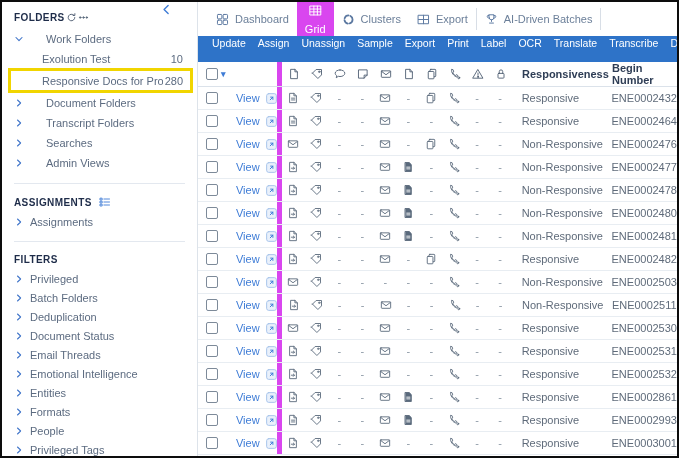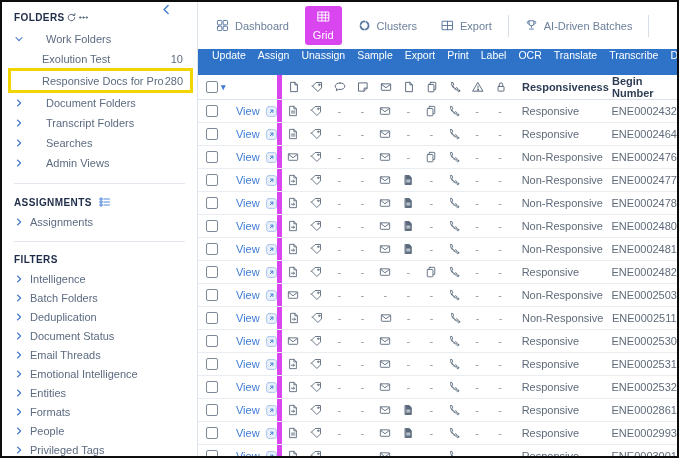--- a/index.html
+++ b/index.html
@@ -16,26 +16,26 @@
   .tree-child { display:flex; align-items:center; height:19px; padding:0 14px 0 40px; font-size:11px; color:#5c6b80; cursor:pointer; position:relative; }
   .tree-child .lbl { flex:1; white-space:nowrap; overflow:hidden; }
   .tree-child .cnt { color:#5c6b80; margin-left:2px; }
   .tree-child.hl { outline:3px solid #f1d500; outline-offset:-1px; margin:2px 6px 2px 8px; padding:0 8px 0 32px; height:21px; }
   .sb-div { border-top:1px solid #e3e8ef; margin:10px 12px 10px 12px; }
   .sb-head2 { display:flex; align-items:center; gap:7px; padding:2px 10px 4px 12px; }
   .filter-item { display:flex; align-items:center; gap:6px; height:19px; padding:0 10px 0 12px; font-size:11px; color:#5c6b80; cursor:pointer; }
 
   
   .main { flex:1; display:flex; flex-direction:column; overflow:hidden; }
-  .topbar { height:47px; display:flex; align-items:center; gap:8px; padding:0 8px 0 10px; background:#fff; }
+  .topbar { height:34px; display:flex; align-items:center; padding:0 8px 0 10px; background:#fff; }
   .vtab { display:flex; align-items:center; gap:6px; font-size:11px; color:#6b7f99; padding:4px 8px; border-radius:3px; cursor:pointer; white-space:nowrap; }
   .vtab.active { background:#d946ef; color:#fff;flex-direction:column; }
   .tab-sep { width:1px; height:22px; background:#d8dee6; }
 
-  .actionbar { height:26px; background:#2e73c8; display:flex; gap:12px; padding:0 10px 13px 14px; white-space:nowrap; overflow:hidden; }
+  .actionbar { height:26px; background:#2e73c8; display:flex; align-items:center; gap:12px; padding:0 10px 13px 14px; white-space:nowrap; overflow:hidden; }
   .act { font-size:10.5px; color:#fff; cursor:pointer; }
 
   .grid { flex:1; display:flex; flex-direction:column; overflow:hidden; font-size:11px; }
   .g-row, .g-head { display:flex; align-items:center; padding-left:8px; border-bottom:1px solid #e8edf2; }
   .g-head { height:25px; color:#2e3d55; font-weight:bold; border-bottom:1px solid #dbe2ea; }
   .g-row { height:23px; color:#5f6b7a; background:#fff; }
   .cell { display:flex; align-items:center; }
   .c-cb { width:30px; }
   .c-view { width:46px; border-right:5px solid #d946ef; gap:5px; height:100%; }
   .c-ic { width:23px; justify-content:center; }
@@ -159,21 +159,21 @@
     <div class="sb-head2">
       <span class="sb-title">FILTERS</span>
     </div>
     <div id="filters-list">
         <div class="filter-item">
           <span class="iw">
             <svg class="ic" width="10" height="10" viewBox="0 0 16 16" fill="none" stroke="#5a6a7c" stroke-width="1.2" stroke-linecap="round" stroke-linejoin="round">
               <path d="M5.6 3.2 L10.6 8 L5.6 12.8" stroke="#3f74c9" stroke-width="1.7"></path>
             </svg>
           </span>
-          <span>Intelligence</span>
+          <span>Privileged</span>
         </div>
         <div class="filter-item">
           <span class="iw">
             <svg class="ic" width="10" height="10" viewBox="0 0 16 16" fill="none" stroke="#5a6a7c" stroke-width="1.2" stroke-linecap="round" stroke-linejoin="round">
               <path d="M5.6 3.2 L10.6 8 L5.6 12.8" stroke="#3f74c9" stroke-width="1.7"></path>
             </svg>
           </span>
           <span>Batch Folders</span>
         </div>
         <div class="filter-item">

